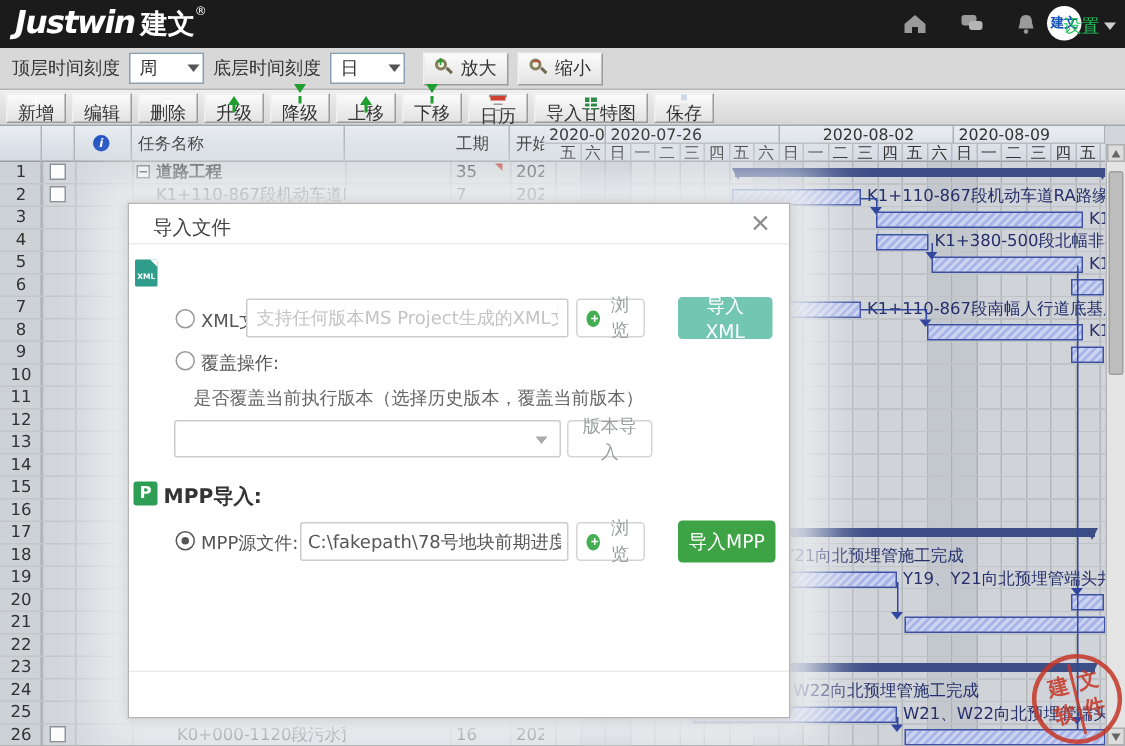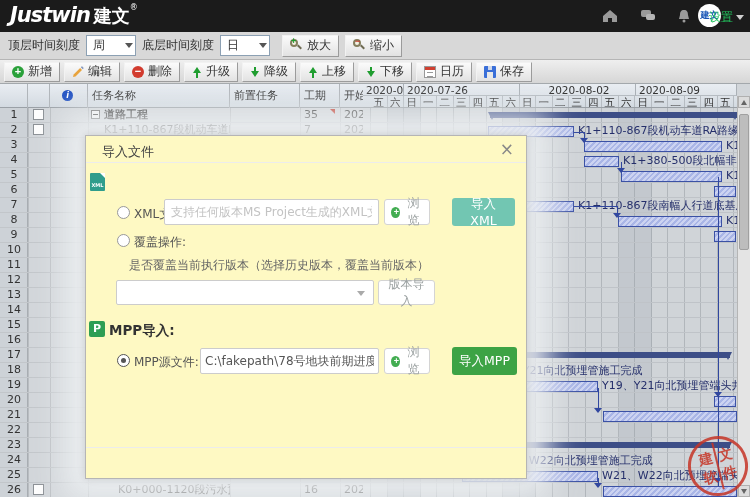--- a/index.html
+++ b/index.html
@@ -19,21 +19,21 @@
   .caret-dn{display:inline-block;width:0;height:0;border-left:4px solid transparent;border-right:4px solid transparent;border-top:5px solid #cfcfcf;margin-left:3px;vertical-align:middle;}
   
   #toolbar1{position:absolute;left:0;top:32px;width:750px;height:28px;background:#d8d8d8;border-bottom:1px solid #b5b5b5;display:flex;align-items:center;padding-left:8px;box-sizing:border-box;gap:6px;}
   #toolbar2{position:absolute;left:0;top:60px;width:750px;height:24px;background:linear-gradient(#efefef,#d6d6d6);border-bottom:1px solid #a3a8ac;display:flex;align-items:center;padding-left:4px;box-sizing:border-box;gap:4px;}
   .tlabel{font-size:12px;color:#333;}
   .sel{display:inline-flex;align-items:center;height:19px;background:#fff;border:1px solid #8ca0b3;padding:0 2px 0 6px;min-width:40px;justify-content:space-between;}
   .sel .v{font-size:12px;}
   .sel .arr{width:0;height:0;border-left:4px solid transparent;border-right:4px solid transparent;border-top:5px solid #555;margin-left:6px;}
   .btn3d{display:inline-flex;align-items:center;gap:4px;height:22px;padding:0 7px;background:linear-gradient(#fbfbfb,#e2e2e2);
          border:1px solid;border-color:#f2f2f2 #9b9b9b #9b9b9b #f2f2f2;font-size:12px;color:#333;cursor:pointer;}
-  #toolbar2 .btn3d{height:20px;}
+  #toolbar2 .btn3d{height:20px;flex-direction:column;}
   
   .ci{display:inline-block;position:relative;}
   .ci-plus,.ci-minus{width:12px;height:12px;border-radius:50%;}
   .ci-plus{background:#2aa13a;}  .ci-minus{background:#d23b2e;}
   .ci-plus::before{content:"+";position:absolute;left:0;top:-1px;width:12px;text-align:center;color:#fff;font-size:11px;font-weight:bold;line-height:13px;}
   .ci-minus::before{content:"−";position:absolute;left:0;top:-1px;width:12px;text-align:center;color:#fff;font-size:11px;font-weight:bold;line-height:13px;}
   .ci-arrow{width:10px;height:12px;}
   .ci-arrow::before{content:"";position:absolute;left:1px;width:0;height:0;border-left:4px solid transparent;border-right:4px solid transparent;}
   .ci-arrow::after{content:"";position:absolute;left:4px;width:2px;height:5px;background:#1f9d2f;}
   .arr-up::before{top:1px;border-bottom:6px solid #1f9d2f;} .arr-up::after{top:7px;}
@@ -90,21 +90,21 @@
   .gl-h{position:absolute;height:1px;background:#31479f;}
   .gl-arr{position:absolute;width:0;height:0;border-left:4px solid transparent;border-right:4px solid transparent;border-top:5px solid #31479f;}
   
   #vscroll{position:absolute;left:737px;top:96px;width:13px;height:401px;background:#e4e4e4;border-left:1px solid #b5b5b5;box-sizing:border-box;}
   .sb-btn{position:absolute;left:0;width:12px;height:12px;background:#dcdcdc;border:1px solid #b0b0b0;box-sizing:border-box;}
   .sb-btn::before{content:"";position:absolute;left:2px;width:0;height:0;border-left:3px solid transparent;border-right:3px solid transparent;}
   .sb-up{top:0;} .sb-up::before{top:3px;border-bottom:5px solid #666;}
   .sb-dn{bottom:0;} .sb-dn::before{top:3px;border-top:5px solid #666;}
   #sb-thumb{position:absolute;left:1px;top:18px;width:10px;height:136px;background:#bdbdbd;border:1px solid #a0a0a0;border-radius:2px;box-sizing:border-box;}
   
-  #dialog{position:absolute;left:85px;top:135px;width:442px;height:344px;background:#fef9c3;border:1px solid #b5b5b5;box-sizing:border-box;z-index:50;
+  #dialog{position:absolute;left:85px;top:135px;width:442px;height:344px;background:#ffffff;border:1px solid #b5b5b5;box-sizing:border-box;z-index:50;
           box-shadow:0 0 8px rgba(0,0,0,.15),0 0 30px 22px rgba(236,239,241,.95);}
   #dialog *{box-sizing:border-box;}
   .dlg-title{position:absolute;left:16px;top:7px;font-size:13px;color:#444;}
   .dlg-close{position:absolute;right:12px;top:4px;font-size:17px;color:#888;cursor:pointer;line-height:18px;}
   .dlg-sep{position:absolute;left:0;right:0;border-top:1px solid #ececec;}
   .xml-doc{position:absolute;left:4px;top:37px;width:15px;height:18px;background:#2f9d8c;border-radius:1px;color:#fff;font-size:5px;font-weight:bold;text-align:center;line-height:24px;}
   .xml-doc::before{content:"";position:absolute;right:0;top:0;border-left:5px solid transparent;border-top:5px solid #fff;}
   .mpp-ic{position:absolute;left:3px;top:185px;width:16px;height:16px;background:#2e9e54;border-radius:2px;color:#fff;font-weight:bold;font-size:11px;text-align:center;line-height:16px;}
   .sec-h{position:absolute;font-size:13.5px;font-weight:bold;color:#333;}
   .radio{position:absolute;width:13px;height:13px;border:1px solid #999;border-radius:50%;background:#fff;}
@@ -208,32 +208,35 @@
       </button>
     <button class="btn3d">
         <span class="ci ci-arrow arr-dn"></span>
         <span>下移</span>
       </button>
     <button class="btn3d">
         <span class="ci ci-cal"></span>
         <span>日历</span>
       </button>
     <button class="btn3d">
+        <span class="ci ci-xls"></span>
+        <span>导入甘特图</span>
+      </button>
+    <button class="btn3d">
         <span class="ci ci-save"></span>
         <span>保存</span>
       </button>
   </div>
 
   <div id="thead">
     <div class="hcell" style="left:0;width:28px"></div>
     <div class="hcell" style="left:28px;width:22px"></div>
     <div class="hcell" style="left:50px;width:38px"></div>
     <div class="info-ic">i</div>
     <div class="hcell" style="left:88px;width:142px">任务名称</div>
-    <div class="hcell" style="left:230px;width:70px">前置任务</div>
     <div class="hcell" style="left:300px;width:40px">工期</div>
     <div class="hcell" style="left:340px;width:23px;border-right:none">开始日</div>
   </div>
 
   <div id="tbody">
     <div id="numcol-bg"></div>
   <div class="colline" style="left: 28px;"></div>
       <div class="colline" style="left: 50px;"></div>
       <div class="colline" style="left: 88px;"></div>
       <div class="colline" style="left: 230px;"></div>

